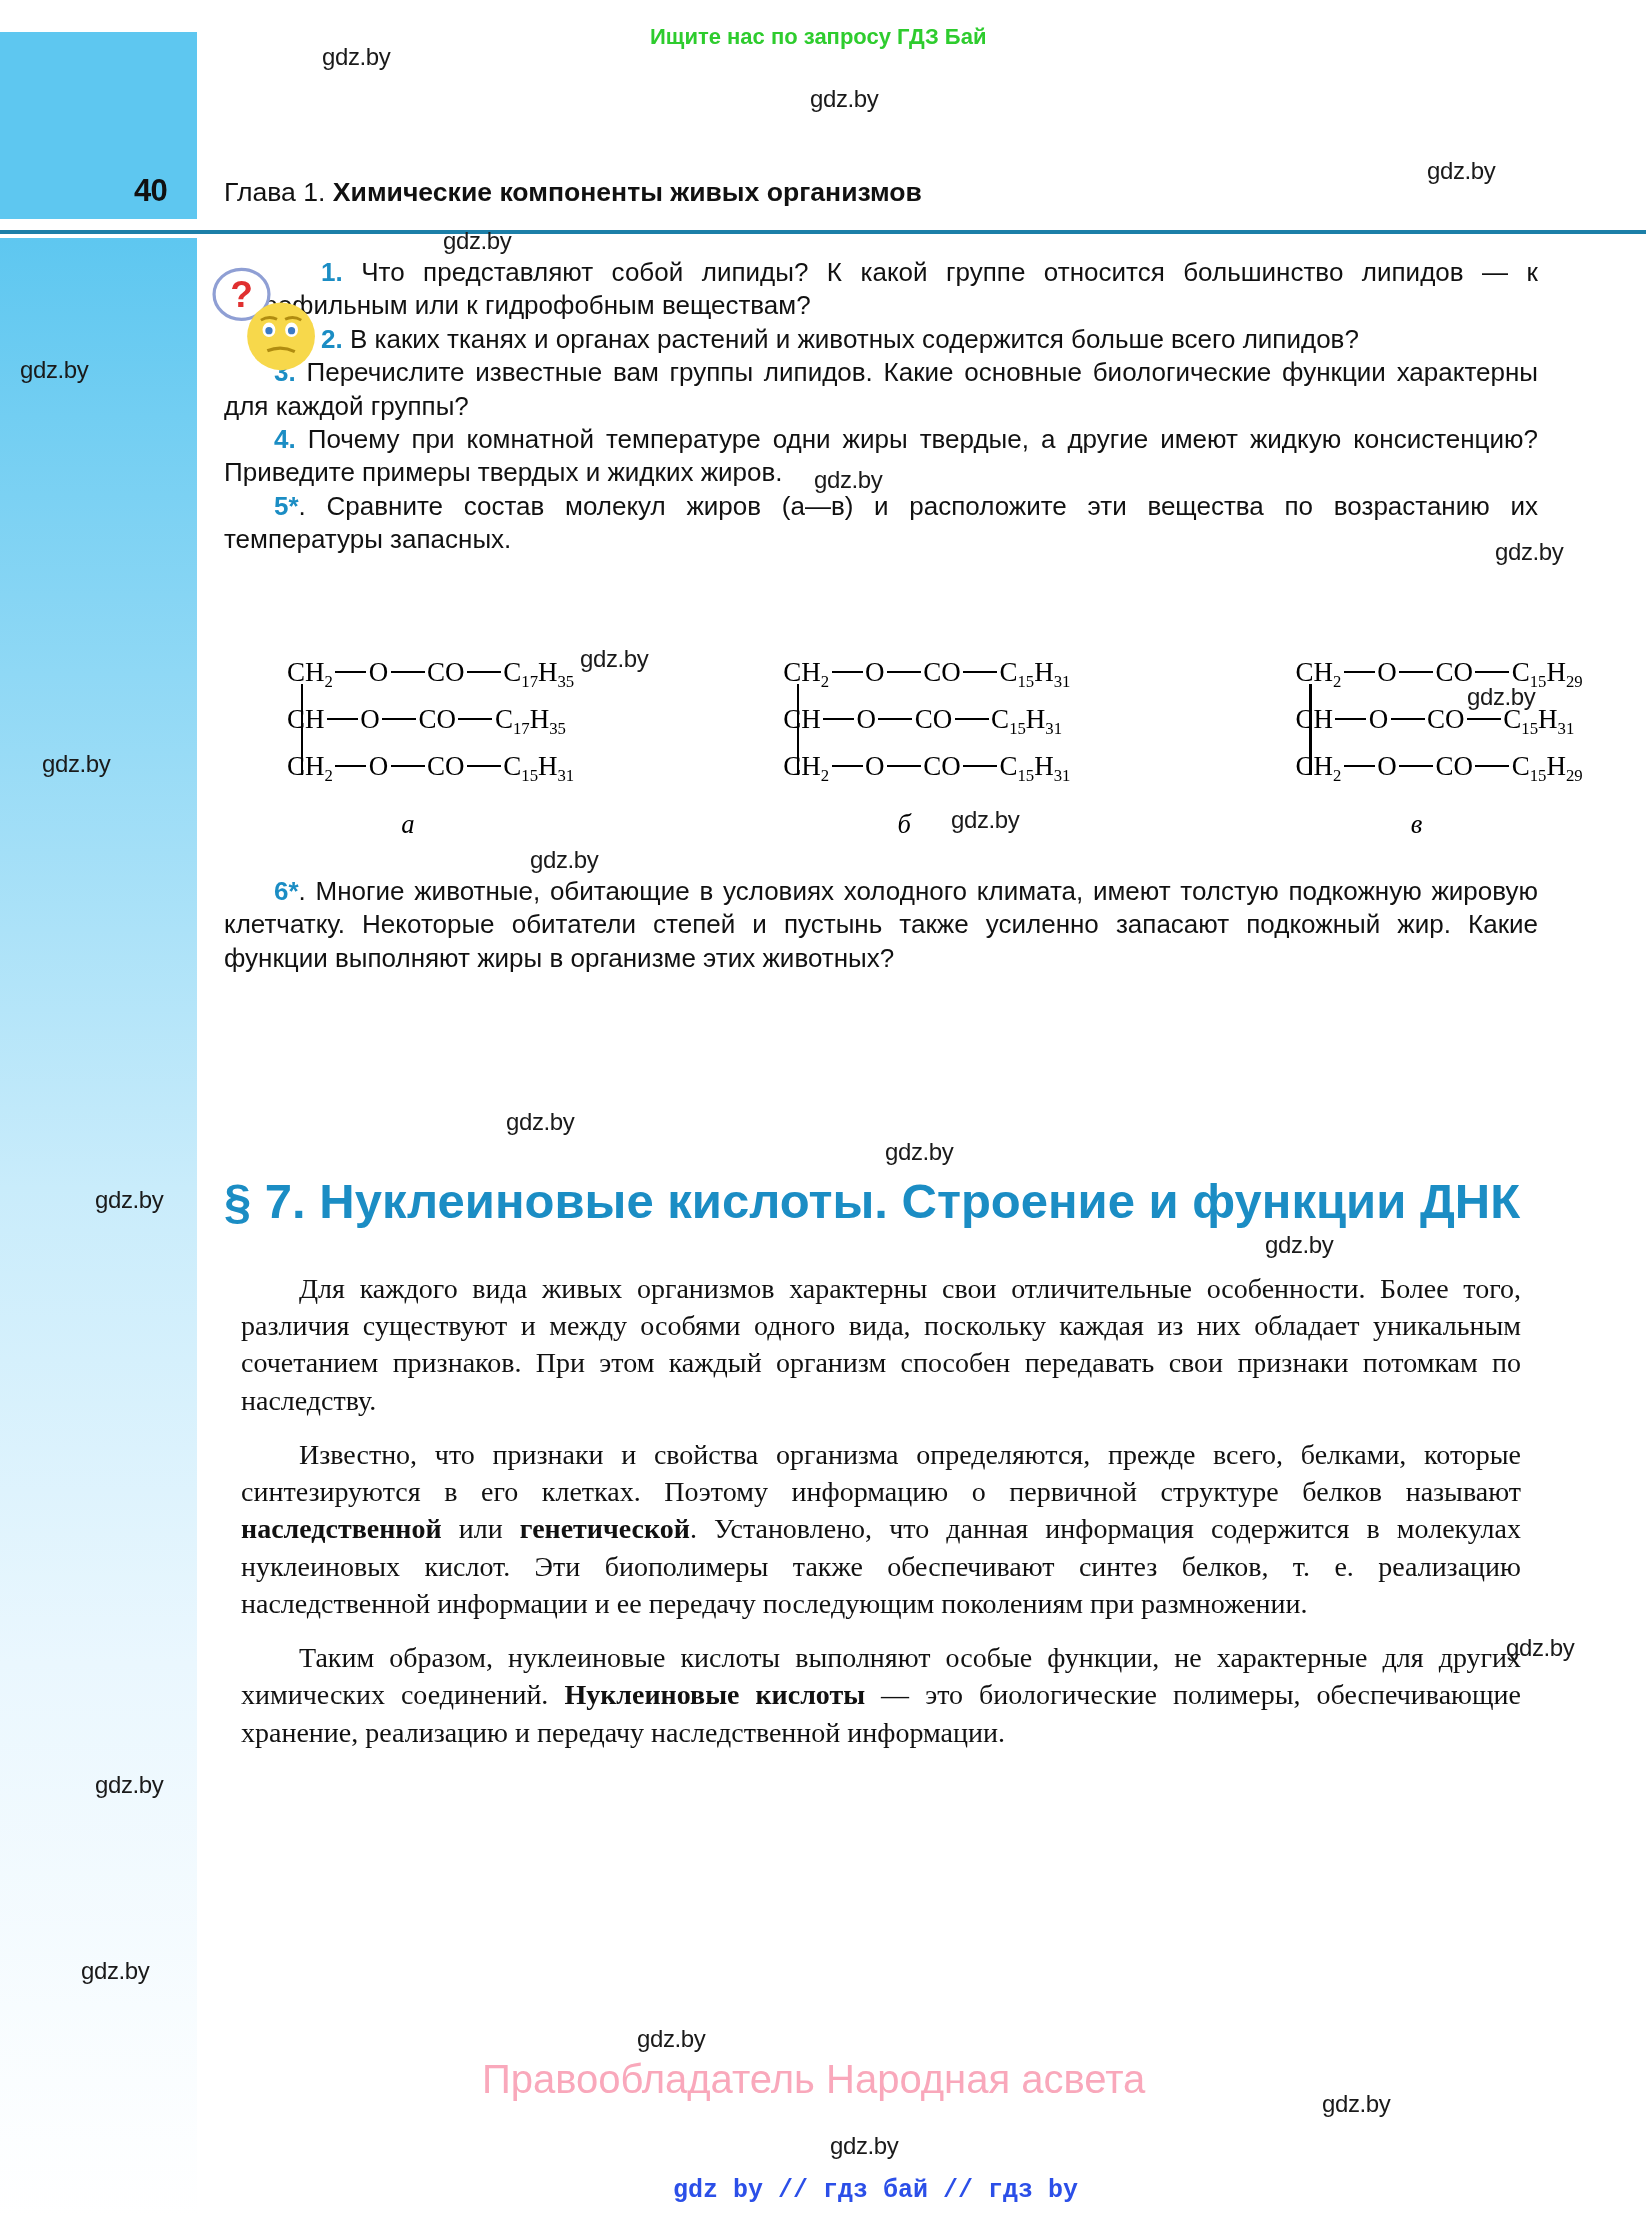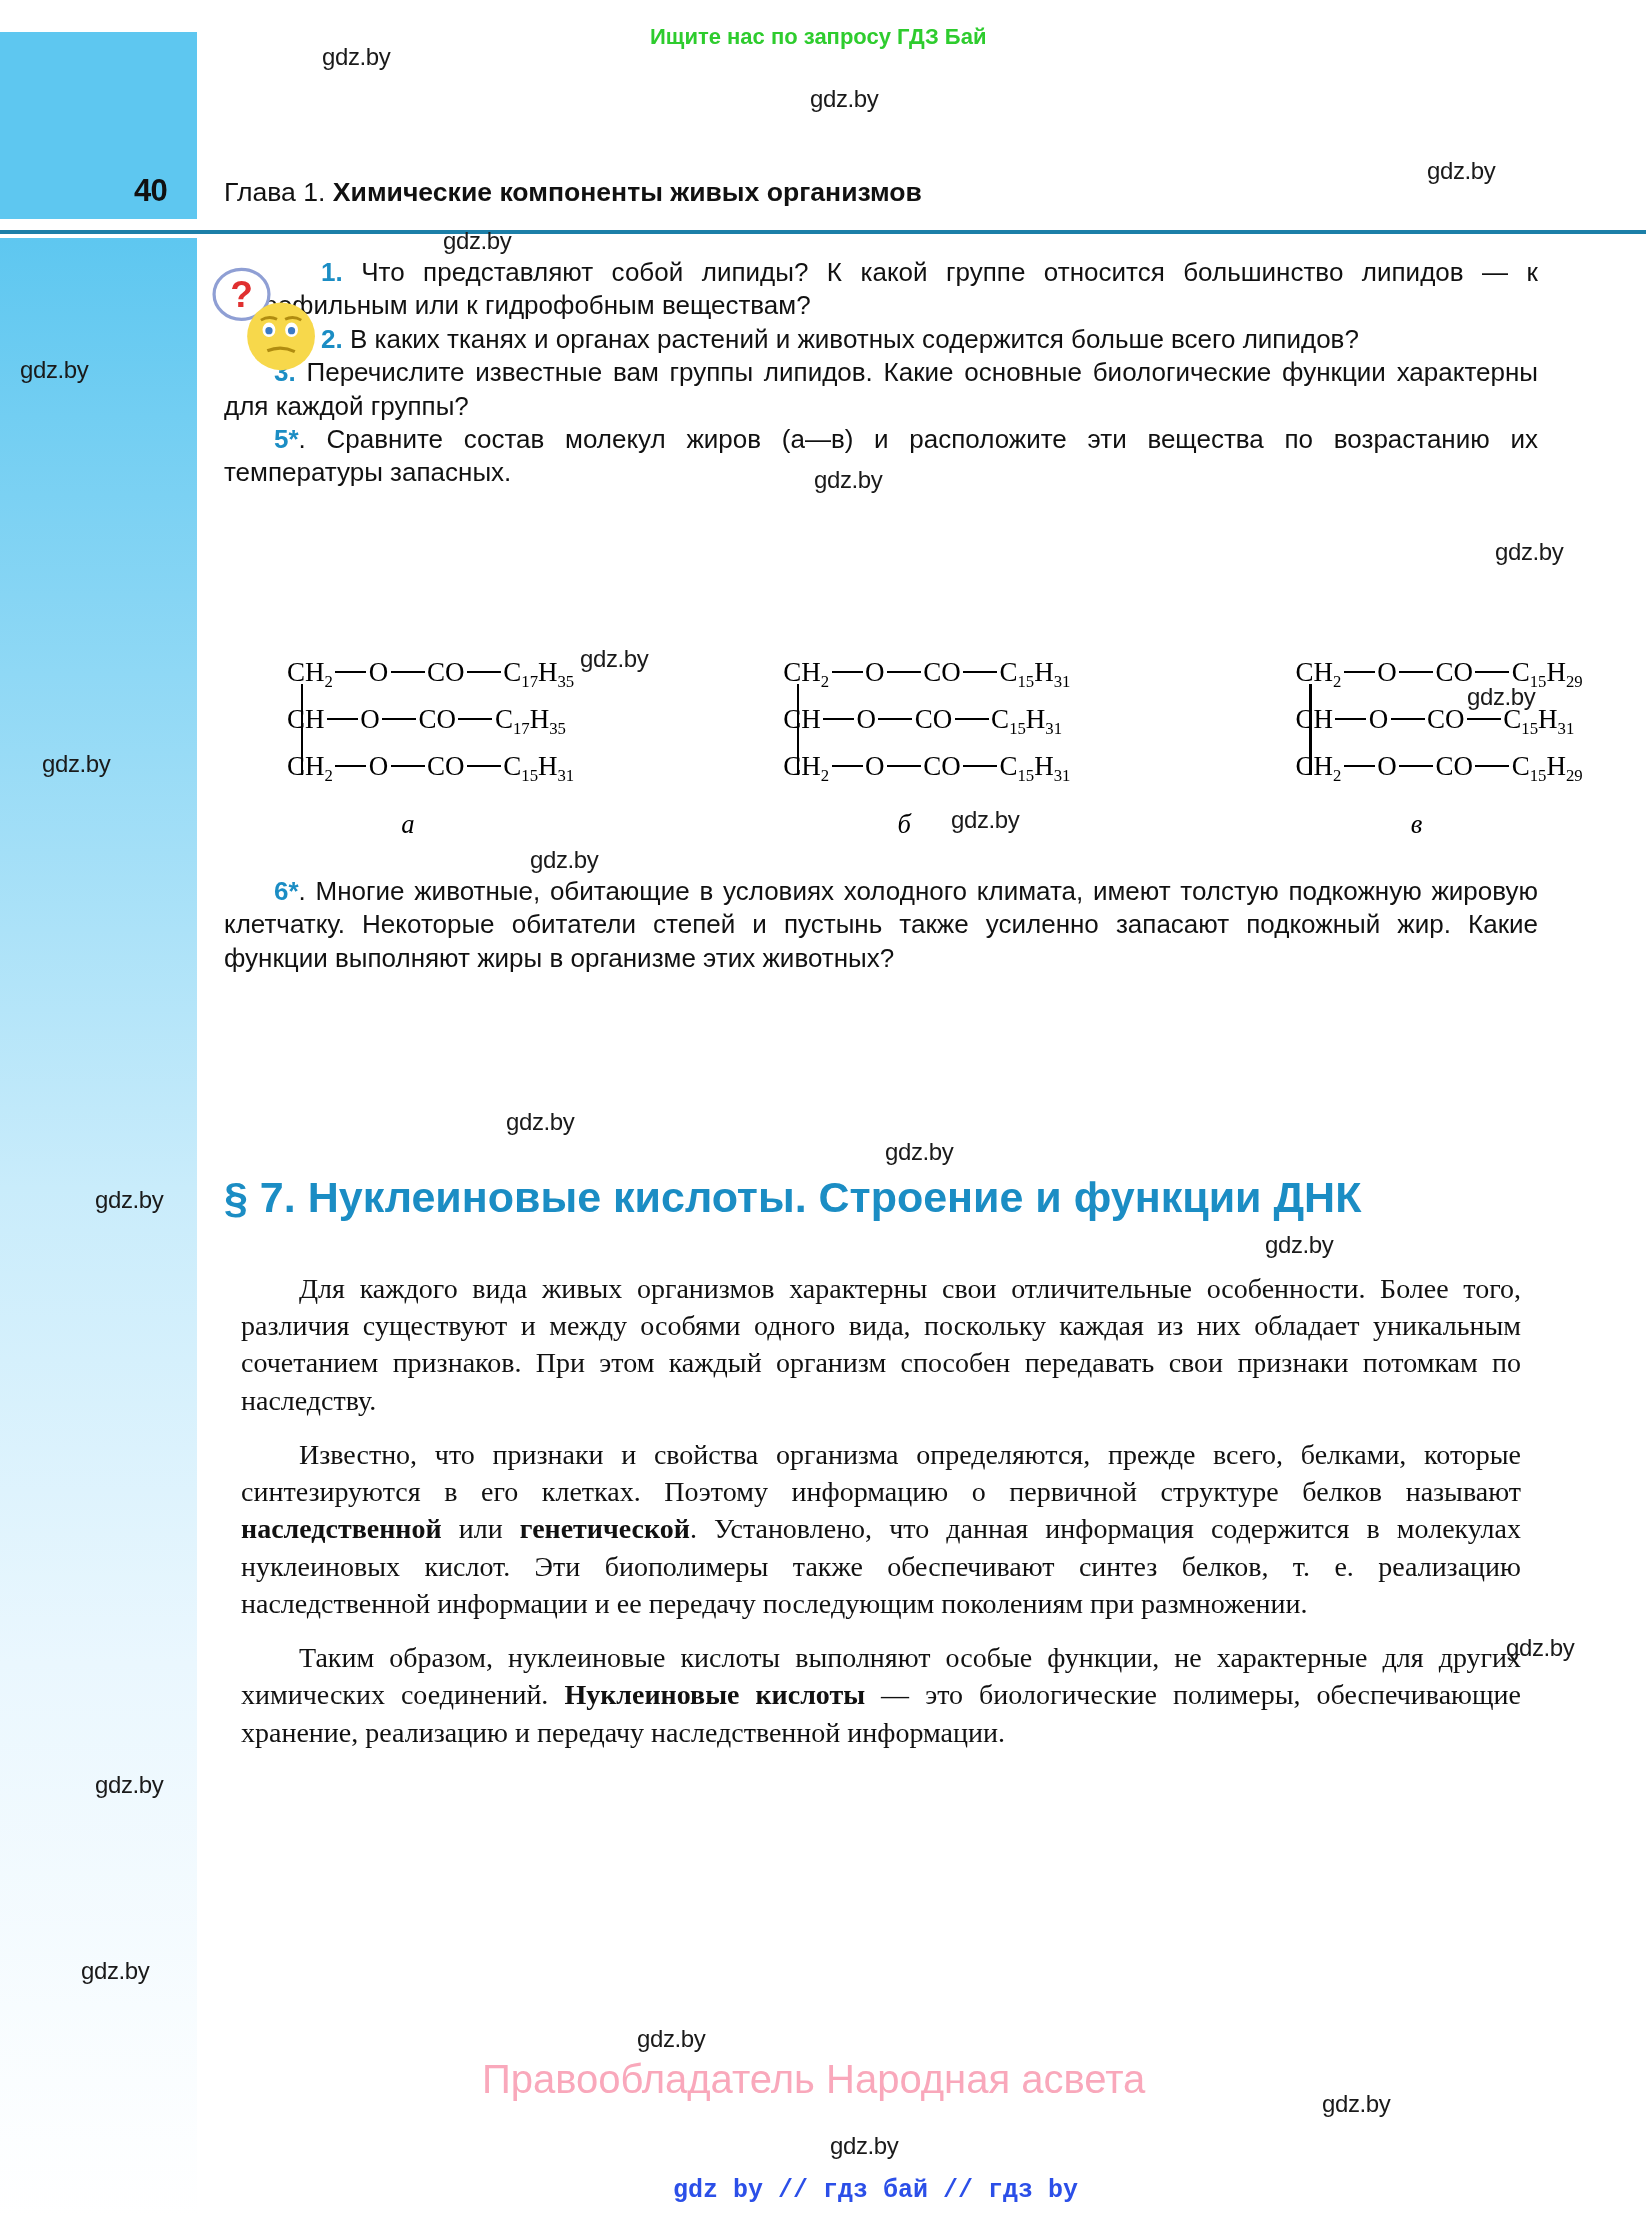--- a/index.html
+++ b/index.html
@@ -199,21 +199,21 @@
     font-size: 26.6px;
     margin-top: 11.3px;
     width: 266px;
   }
 
   
   .section-heading {
     position: absolute;
     left: 224px;
     top: 1173px;
-    font-size: 43px;
+    font-size: 49px;
     font-weight: bold;
     color: #1b8dc4;
     z-index: 10;
     white-space: nowrap;
   }
 
   
   .prose {
     position: absolute;
     left: 224px;
@@ -270,20 +270,24 @@
     <span class="qnum">1.</span>
     <span>Что представляют собой липиды? К какой группе относится большинство липидов — к гидрофильным или к гидрофобным веществам?</span>
   </p>
   <p class="qpara" style="text-indent:97px;">
     <span class="qnum">2.</span>
     <span>В каких тканях и органах растений и животных содержится больше всего липидов?</span>
   </p>
   <p class="qpara">
     <span class="qnum">3.</span>
     <span>Перечислите известные вам группы липидов. Какие основные биологические функции характерны для каждой группы?</span>
+  </p>
+  <p class="qpara">
+    <span class="qnum">4.</span>
+    <span>Почему при комнатной температуре одни жиры твердые, а другие имеют жидкую консистенцию? Приведите примеры твердых и жидких жиров.</span>
   </p>
   <p class="qpara">
     <span class="qnum">5</span><span class="qstar">*</span><span>. Сравните состав молекул жиров (а—в) и расположите эти вещества по возрастанию их температуры запасных.</span>
   </p>
 </div>
 
 <div class="formula-row">
 
   <div class="formula-group fg-a">
     <div class="backbone"></div>

